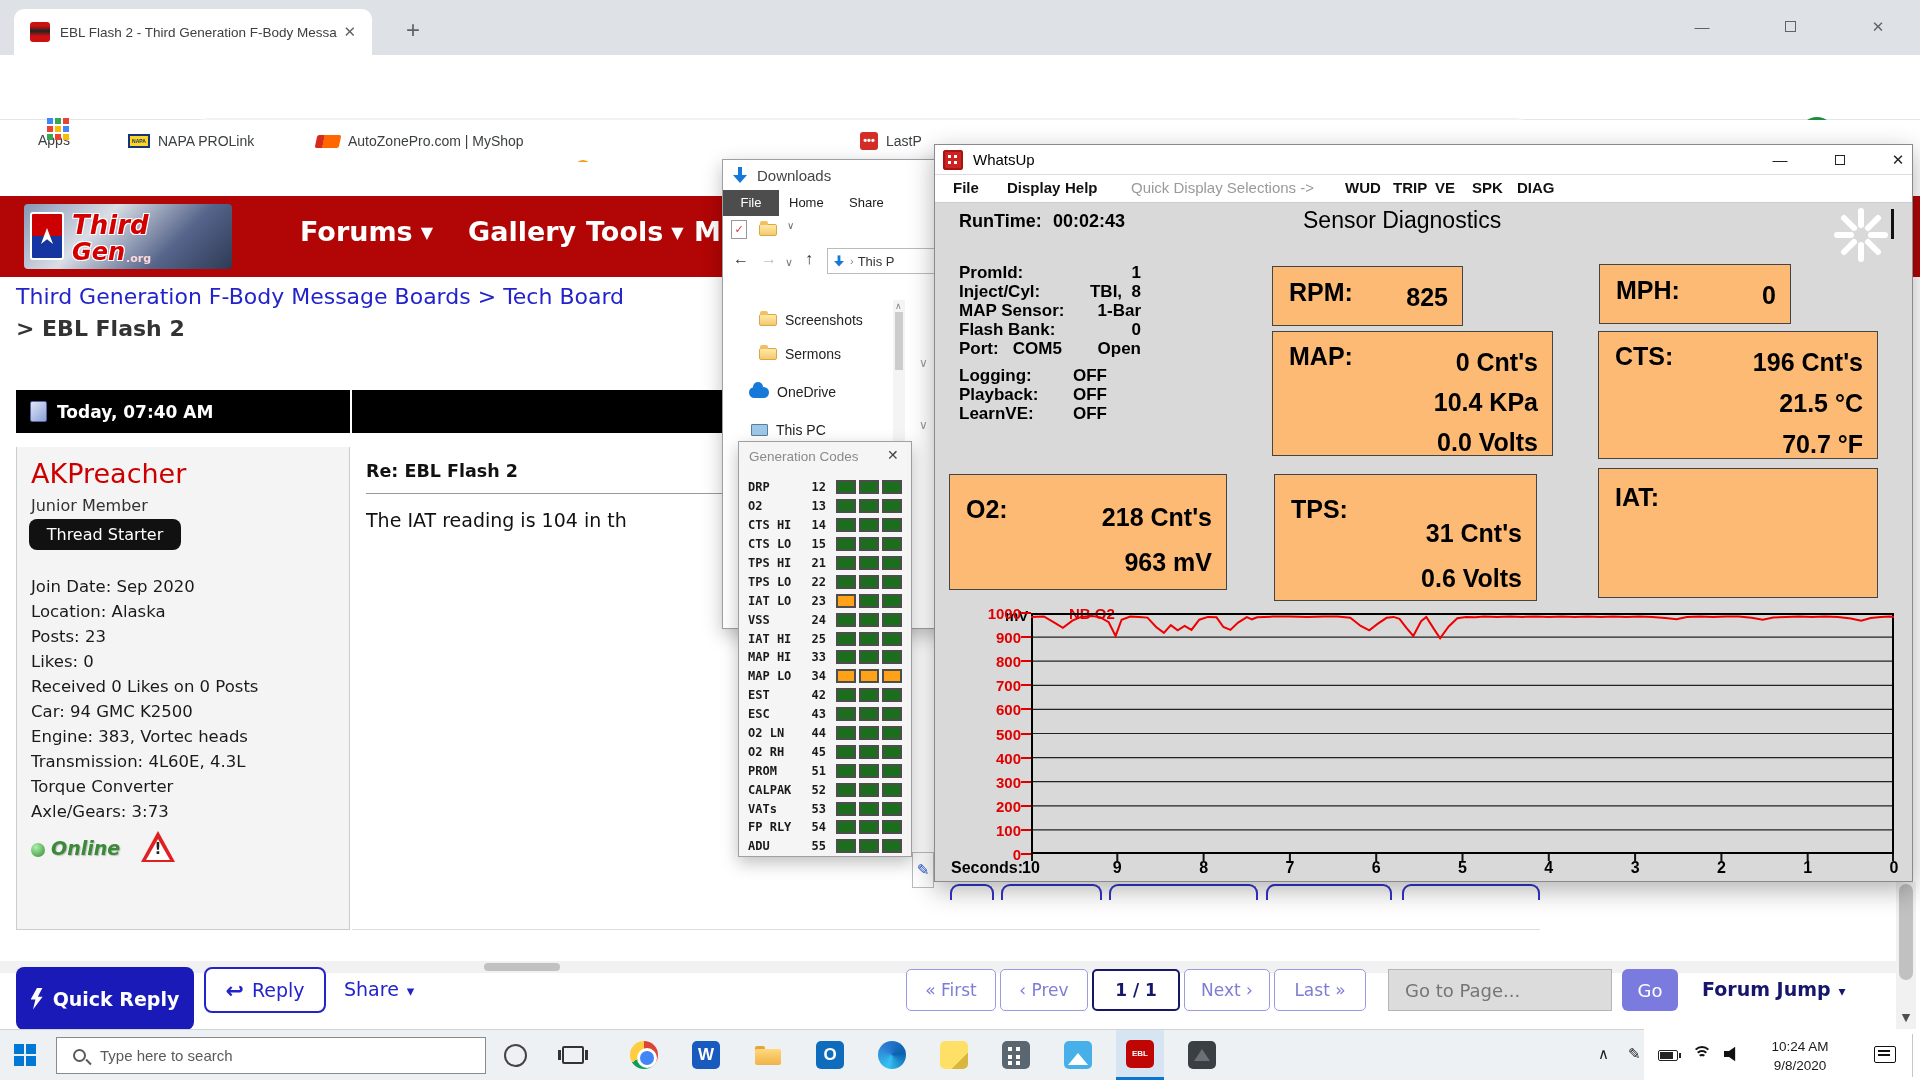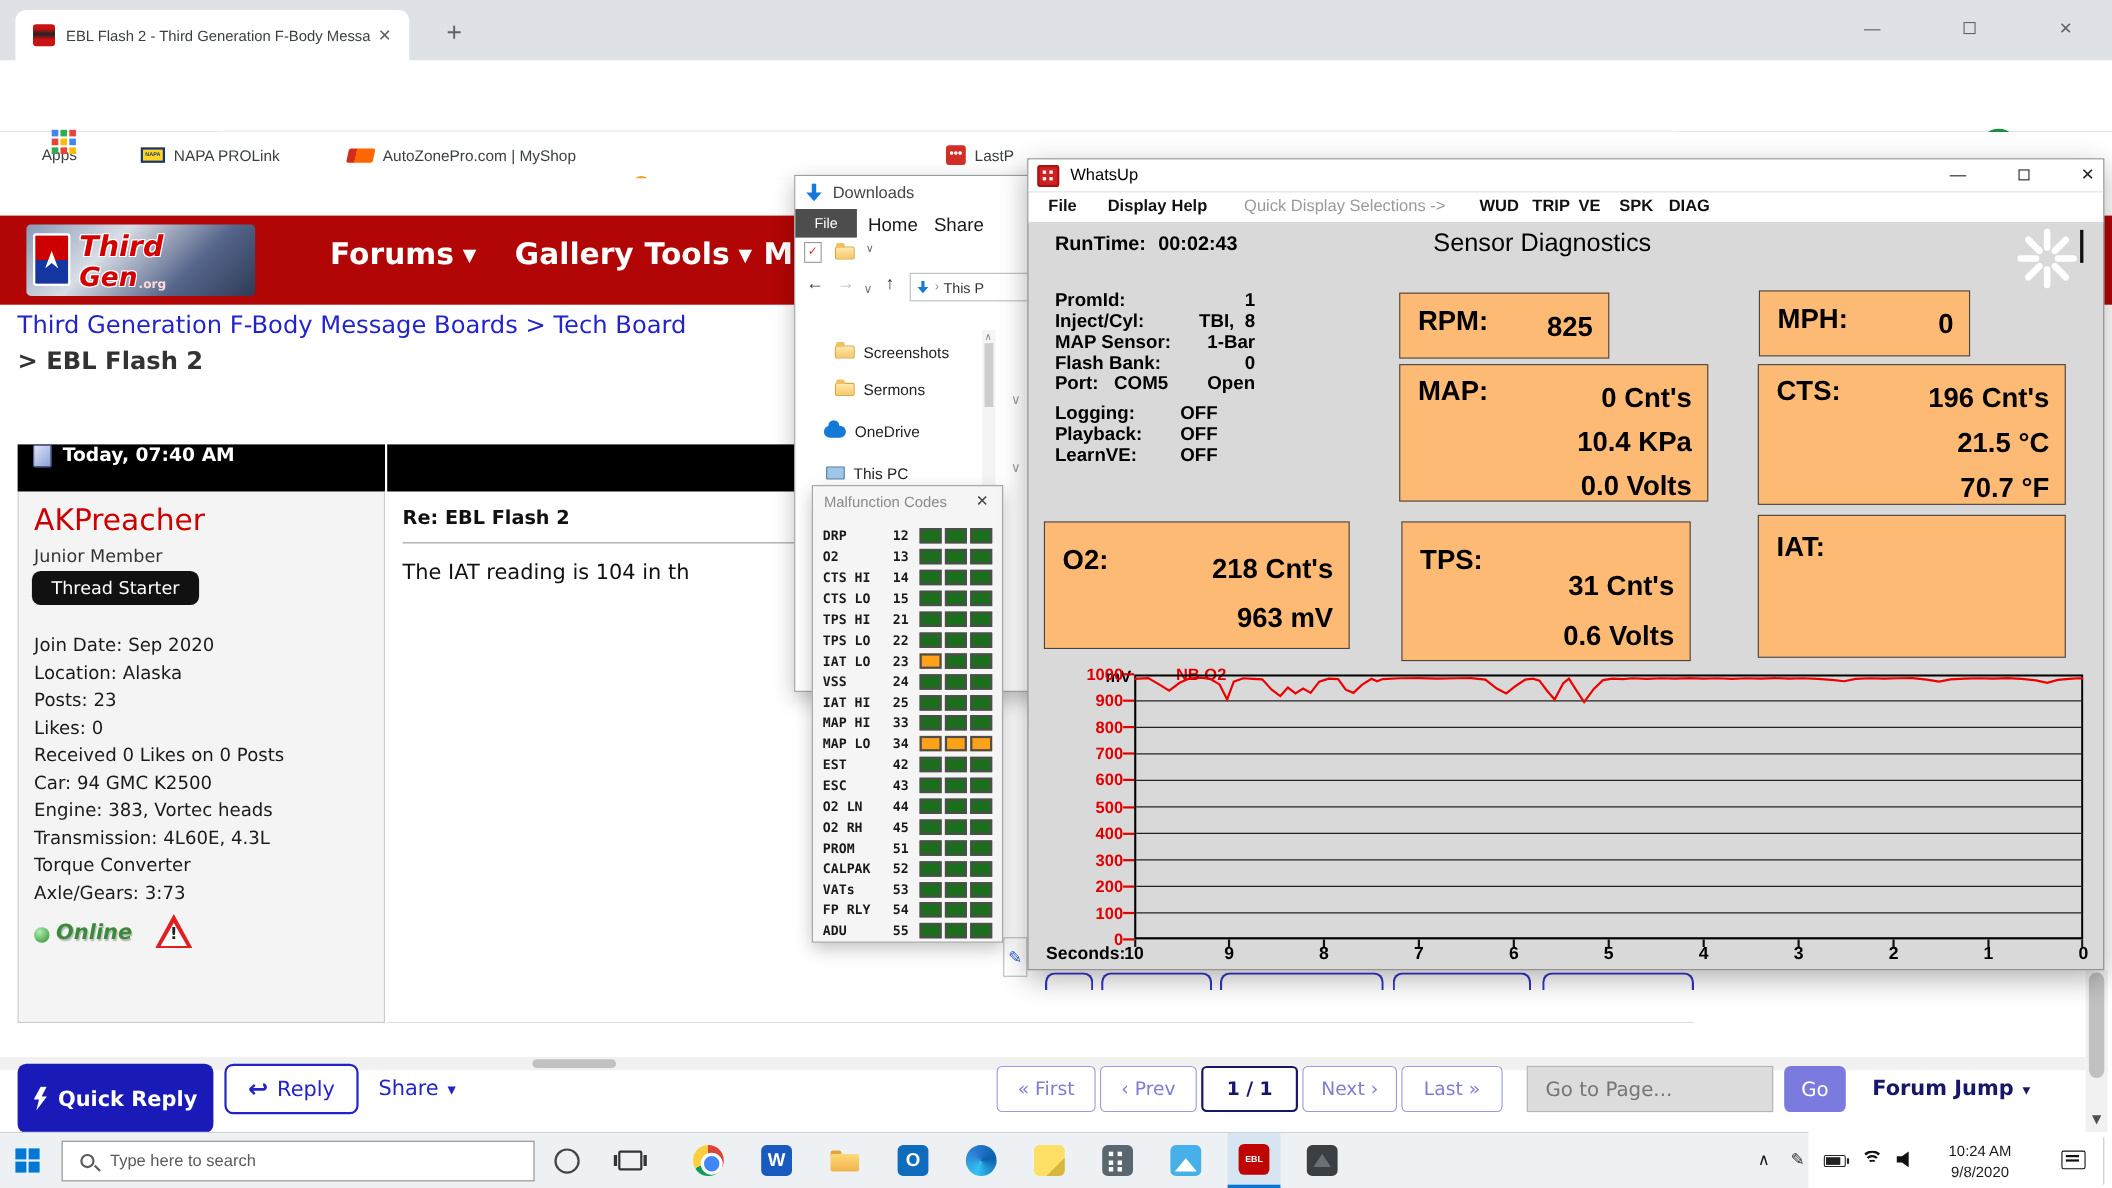--- a/index.html
+++ b/index.html
@@ -45,21 +45,21 @@
 #logo{position:absolute;left:24px;top:8px;width:208px;height:65px;border-radius:4px;background:linear-gradient(135deg,#8798b5 0%,#d9dee6 35%,#55648a 70%,#2e3a55 100%);overflow:hidden}
 #logo .emblem{position:absolute;left:6px;top:8px;width:34px;height:48px;background:linear-gradient(180deg,#c00 0 50%,#1535a0 50% 100%);border:2px solid #fff;border-radius:3px}
 #logo .emblem:after{content:"";position:absolute;left:9px;top:14px;width:12px;height:16px;background:#fff;clip-path:polygon(50% 0,100% 100%,50% 70%,0 100%)}
 #logo .lg1{position:absolute;left:48px;top:6px;font-size:26px;font-weight:bold;font-style:italic;color:#d40000;text-shadow:-1px -1px 0 #fff,1px -1px 0 #fff,-1px 1px 0 #fff,1px 1px 0 #fff}
 #logo .lg2{position:absolute;left:48px;top:34px;font-size:24px;font-weight:bold;font-style:italic;color:#d40000;text-shadow:-1px -1px 0 #fff,1px -1px 0 #fff,-1px 1px 0 #fff,1px 1px 0 #fff}
 #logo .lg3{position:absolute;left:102px;top:48px;font-size:11px;font-weight:bold;color:#ffd9d9}
 .navitem{position:absolute;top:20px;color:#fff;font-size:27px;font-weight:bold;cursor:pointer;white-space:nowrap}
 .navitem .caret{font-size:16px;vertical-align:3px;margin-left:8px}
 .crumb1{position:absolute;left:16px;top:122px;font-size:22px;color:#2323cc;white-space:nowrap}
 .crumb2{position:absolute;left:16px;top:154px;font-size:22px;font-weight:bold;color:#333}
-.blackbar{position:absolute;top:242px;height:43px;background:#000;display:flex;align-items:flex-start}
+.blackbar{position:absolute;top:228px;height:43px;background:#000;display:flex;align-items:center}
 .docico{width:17px;height:21px;background:linear-gradient(135deg,#dfe6f6,#8aa0d8);border:1px solid #55649a;border-radius:2px;margin:0 10px 0 14px}
 .datehdr{color:#fff;font-weight:bold;font-size:17px}
 #usercell{position:absolute;left:16px;top:285px;width:334px;height:483px;background:#f4f4f4;border:1px solid #ccc;border-top:none}
 #postcell{position:absolute;left:352px;top:285px;width:1188px;height:483px;background:#fff;border-bottom:1px solid #ddd}
 .author{position:absolute;left:14px;top:11px;font-size:27px;color:#c00;cursor:pointer}
 .usertitle{position:absolute;left:14px;top:49px;font-size:16px;color:#333}
 .badge{position:absolute;left:12px;top:72px;width:152px;height:31px;background:#111;border-radius:8px;color:#fff;font-size:16px;text-align:center;line-height:31px}
 #userdetails{position:absolute;left:14px;top:127px;font-size:16.5px;color:#1a1a1a;line-height:25px}
 .onlinedot{position:absolute;left:14px;top:396px;width:14px;height:14px;border-radius:50%;background:radial-gradient(circle at 35% 30%,#aef0ae,#2e8b2e)}
 .onlinetxt{position:absolute;left:34px;top:390px;font-size:19px;font-weight:bold;font-style:italic;color:#3a8a3a;text-shadow:1px 1px 1px #bbb}
@@ -90,21 +90,21 @@
 .gobtn{position:absolute;left:1622px;top:807px;width:56px;height:42px;background:#7b7bdf;border-radius:6px;color:#fff;font-size:18px;display:flex;align-items:center;justify-content:center;cursor:pointer}
 .fjump{position:absolute;left:1702px;top:816px;font-size:19px;font-weight:bold;color:#16166b;cursor:pointer}
 .fjump:after{content:"▾";margin-left:8px;font-size:14px;color:#16166b}
 
 #explorer{position:absolute;left:722px;top:159px;width:240px;height:470px;background:#fff;border:1px solid #9aa0a6;box-shadow:0 6px 18px rgba(0,0,0,.25);font-size:13px}
 .dlarrow{position:relative;display:inline-block;width:14px;height:16px}
 .dlarrow:before{content:"";position:absolute;left:5px;top:0;width:4px;height:9px;background:#1479d7}
 .dlarrow:after{content:"";position:absolute;left:0;top:8px;border-left:7px solid transparent;border-right:7px solid transparent;border-top:8px solid #1479d7}
 #explorer .etitle{position:absolute;left:34px;top:7px;font-size:15px;color:#444}
 #explorer .etab0{position:absolute;left:0;top:30px;width:56px;height:26px;background:#4d4d4d;color:#fff;text-align:center;line-height:26px;font-size:13px}
-.etab{position:absolute;top:35px;font-size:17px;color:#1a1a1a}
+.etab{position:absolute;top:35px;font-size:13px;color:#1a1a1a}
 .qat1{position:absolute;left:8px;top:60px;width:16px;height:19px;background:#fff;border:1px solid #999;color:#d33;font-size:11px;text-align:center;line-height:17px}
 .folder{display:inline-block;width:18px;height:12px;background:linear-gradient(180deg,#ffe9a8,#f5c86e);border:1px solid #d8a93f;border-radius:2px;position:relative}
 .folder:before{content:"";position:absolute;left:0;top:-4px;width:8px;height:4px;background:#f0c063;border-radius:2px 2px 0 0}
 .qat2{position:absolute;left:36px;top:64px}
 .qat3{position:absolute;left:64px;top:60px;color:#666;font-size:10px}
 .enav{position:absolute;top:90px;font-size:16px;color:#333}
 .eaddr{position:absolute;left:104px;top:88px;width:132px;height:26px;border:1px solid #bbb;display:flex;align-items:center;background:#fff}
 .eaddr .sep{color:#888;margin:0 4px;font-size:11px}
 .eaddr .atxt{font-size:13px;color:#333;white-space:nowrap}
 .esb-item{position:absolute;display:flex;align-items:center;cursor:pointer}
@@ -403,21 +403,21 @@
       </div>
     <div class="escroll">
         <span style="position:absolute;left:2px;top:1px;font-size:9px;color:#888">∧</span>
         <span class="th"></span>
       </div>
     <span class="echev" style="left:196px;top:196px">∨</span>
     <span class="echev" style="left:196px;top:258px">∨</span>
   </div>
 
   <div id="malf">
-    <span class="mtitle">Malfunction Codes</span>
+    <span class="mtitle">Generation Codes</span>
     <span class="mclose">✕</span>
     <div id="malfrows">
         <div class="mrow">
           <span class="mname">DRP</span>
           <span class="mcode">12</span>
           <span class="led green"></span>
           <span class="led green"></span>
           <span class="led green"></span>
         </div>
         <div class="mrow">

